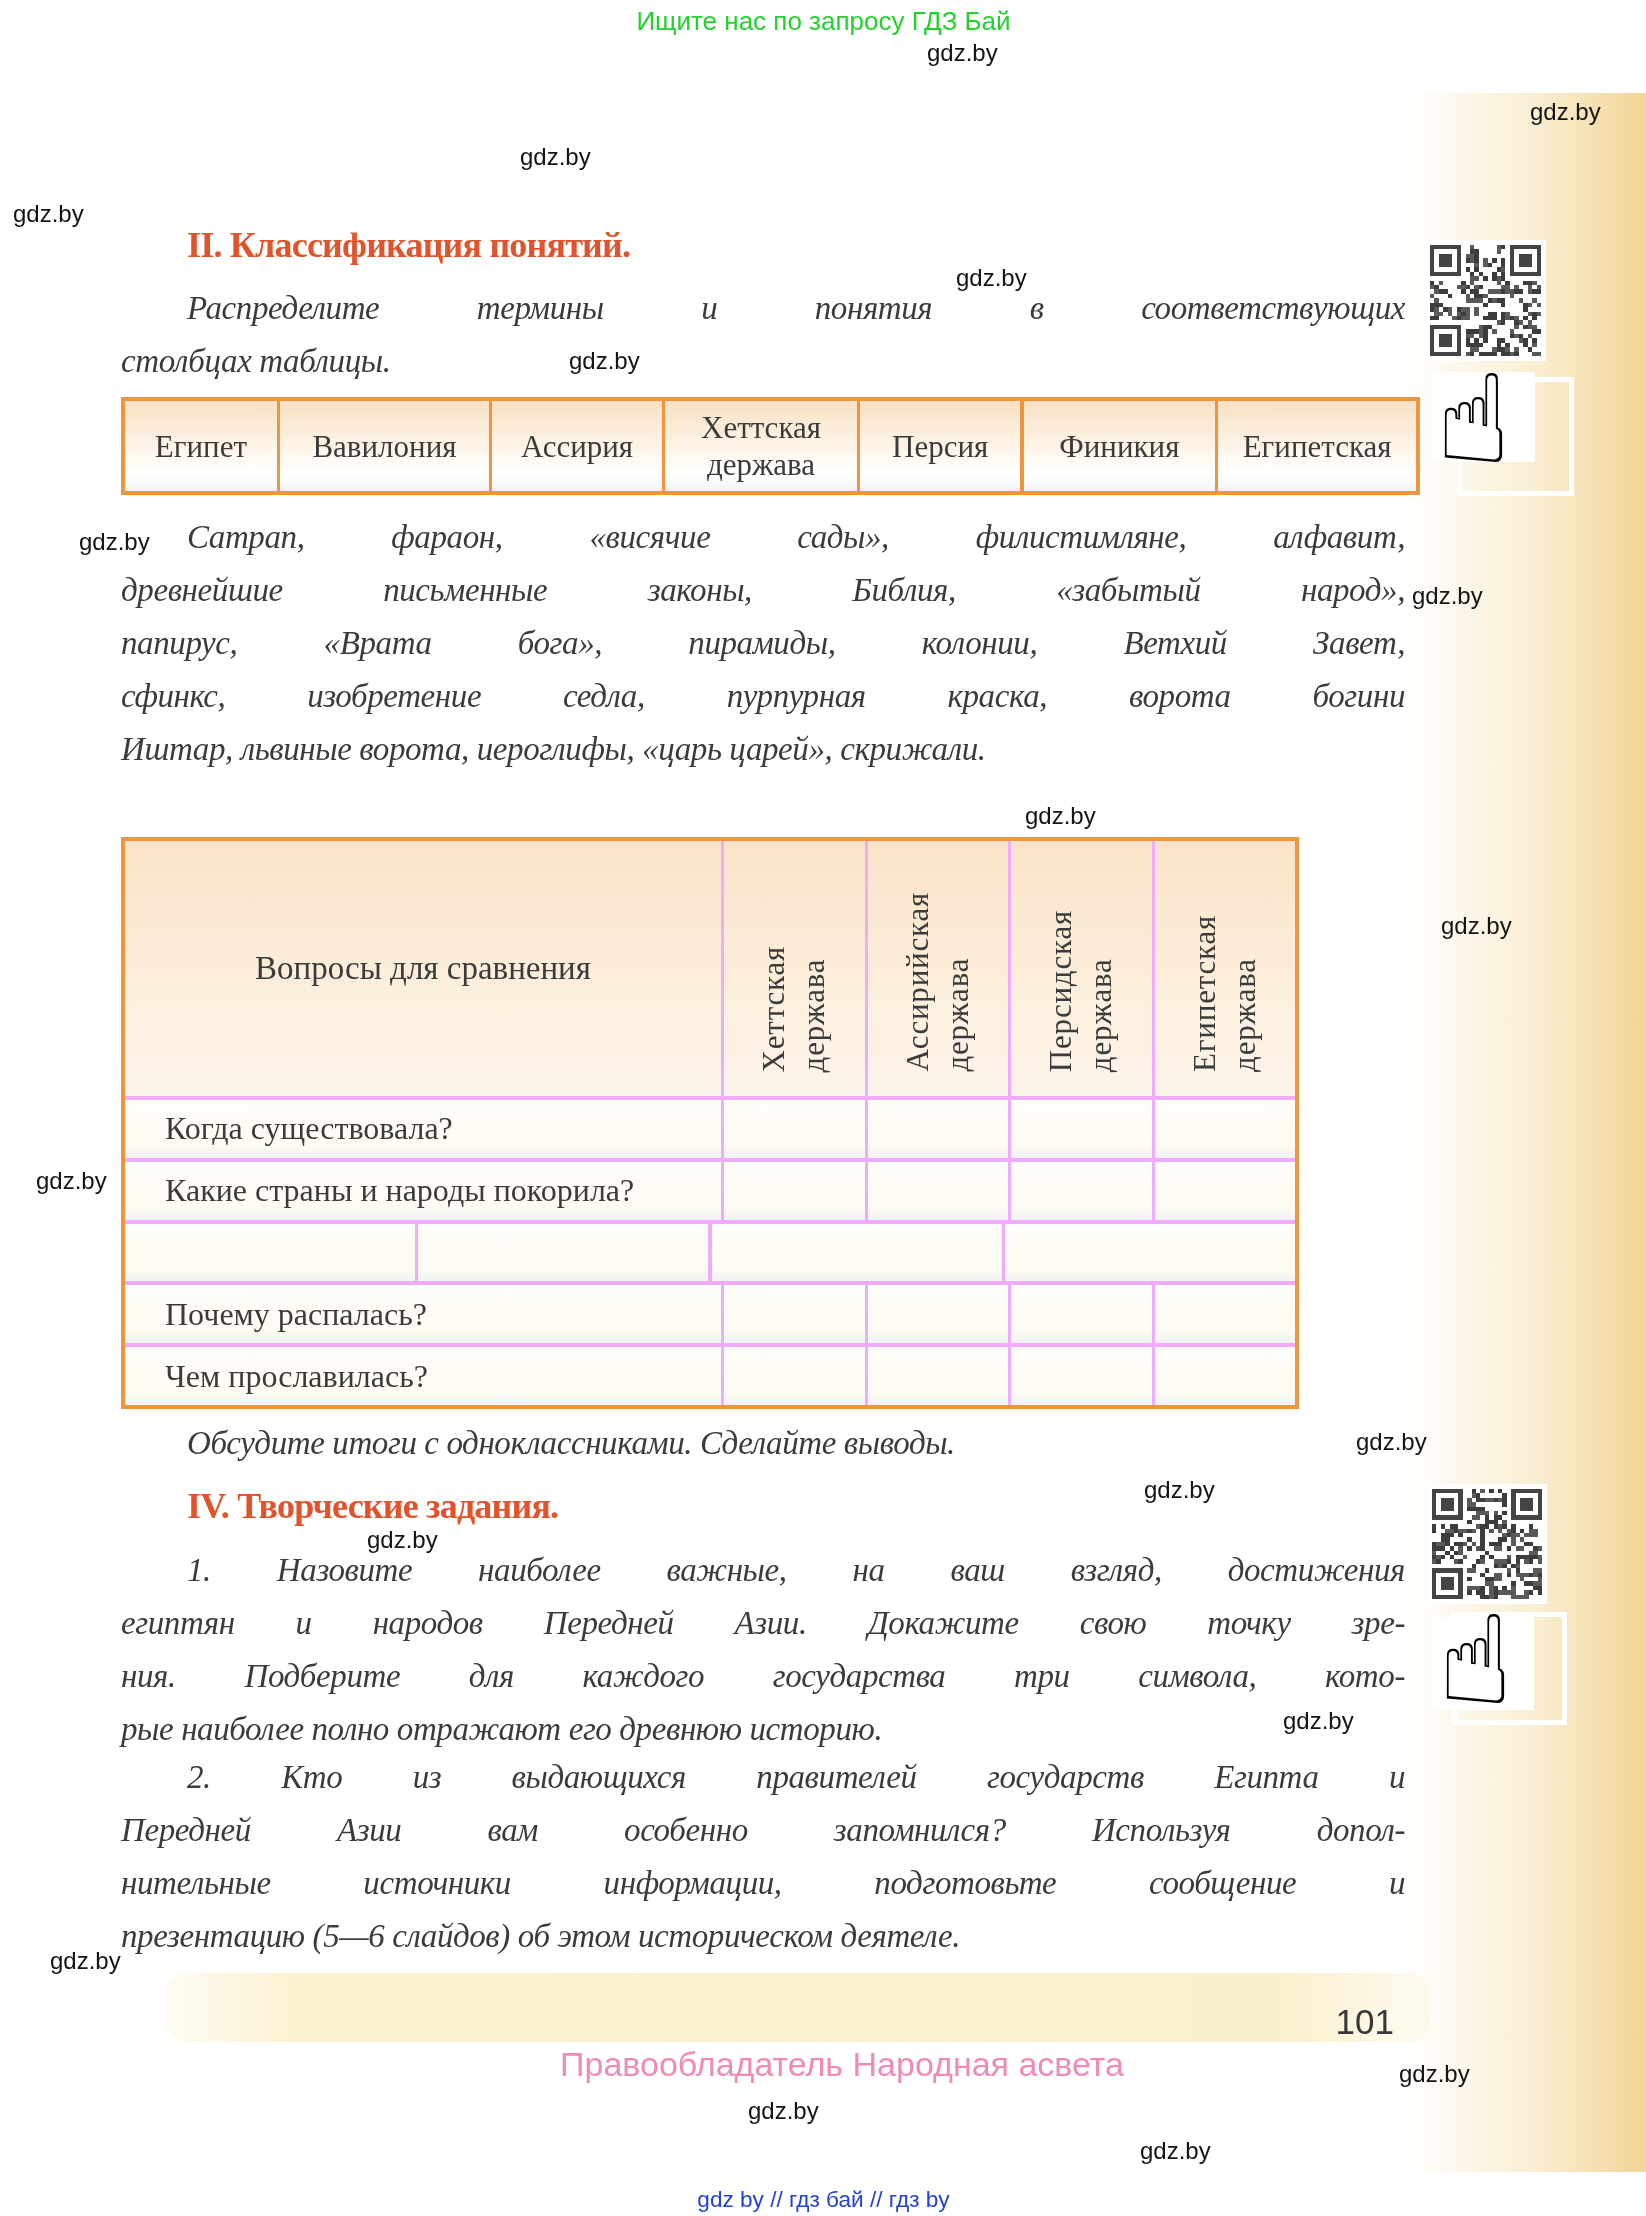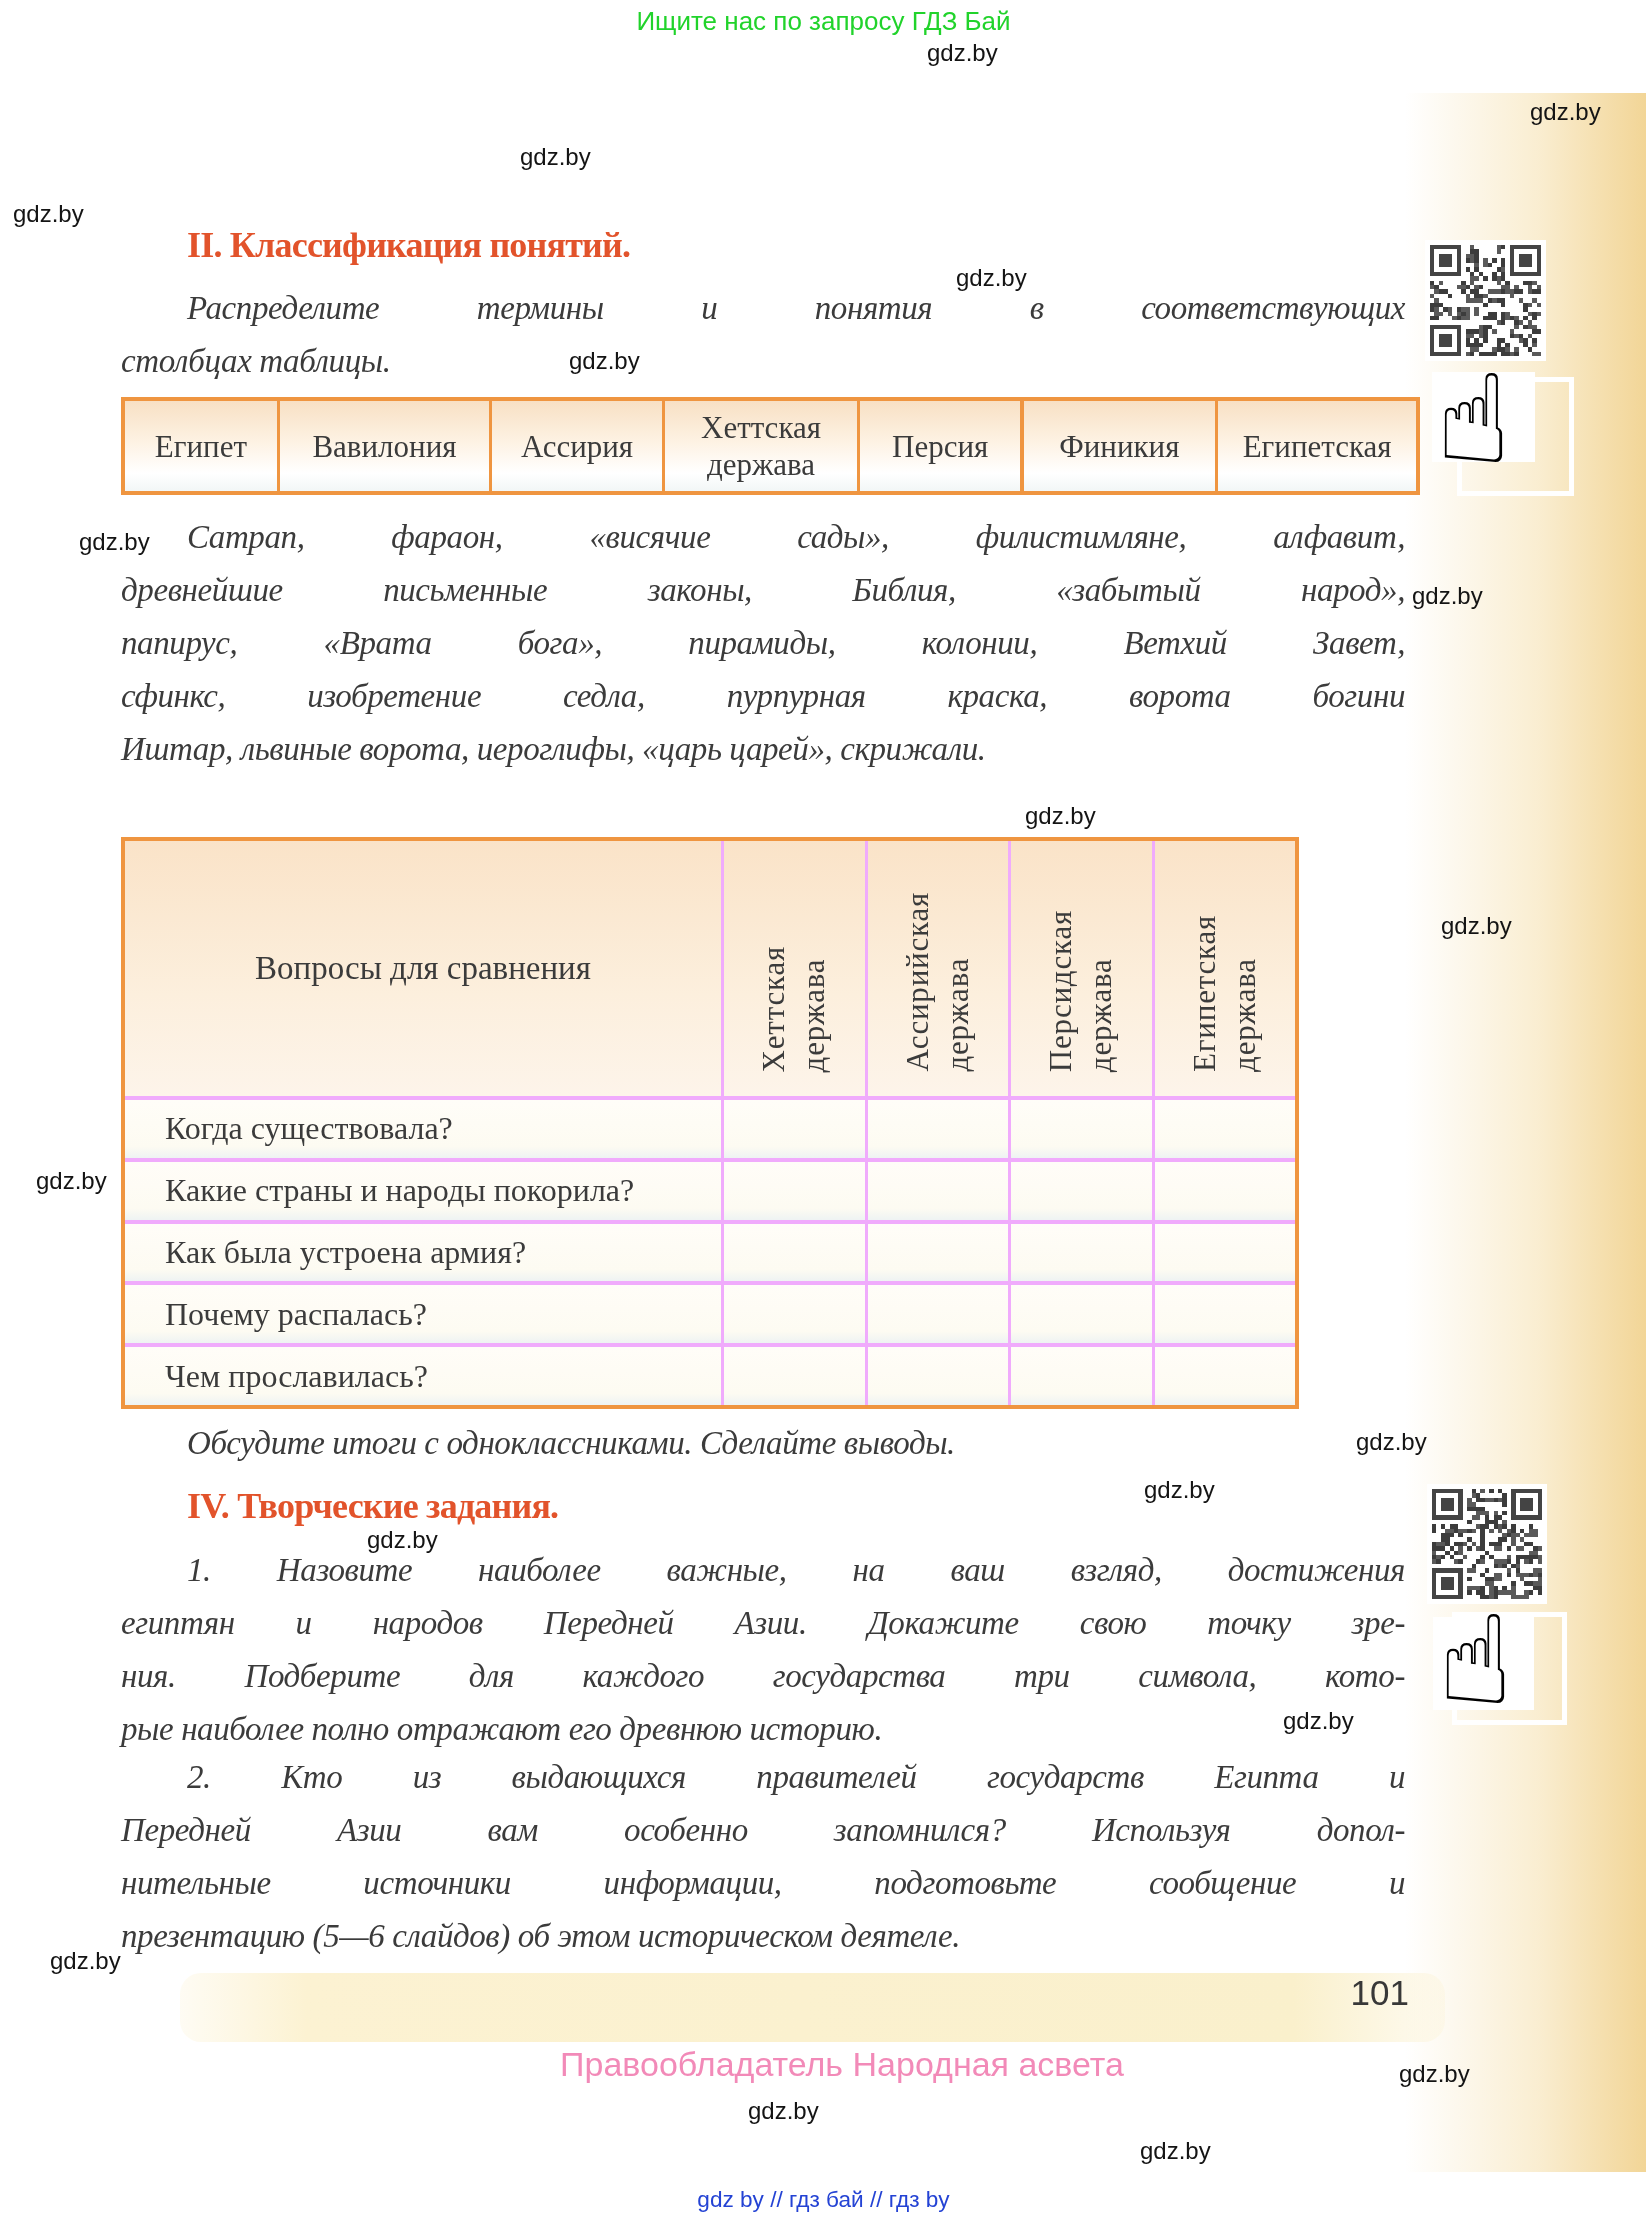--- a/index.html
+++ b/index.html
@@ -83,24 +83,24 @@
 
   .qr{position:absolute; background:#fff; padding:4.8px;}
   .qr svg{display:block;}
   .wbox-fill{position:absolute; background:#ffffff;}
   .wbox-out{position:absolute; border:5.6px solid #ffffff; box-sizing:border-box;}
   .hand{
     position:absolute; font-family:"DejaVu Sans", sans-serif;
     font-size:123px; line-height:1; color:#000;
   }
   .band{
-    position:absolute; left:180px; top:1973px; width:1265px; height:69px;
+    position:absolute; left:165px; top:1973px; width:1265px; height:69px;
     border-radius:21px;
     background:linear-gradient(90deg, rgba(252,242,210,.25) 0%, #fcf2d2 10%, #faf0cc 88%, rgba(252,242,210,.3) 100%);
-    display:flex; align-items:flex-start; justify-content:flex-end; padding-right:36px;
+    display:flex; align-items:flex-end; justify-content:flex-end; padding-right:36px;
     box-sizing:border-box;
   }
   .pagenum{font-family:"Liberation Sans", sans-serif; font-size:35px; color:#383838;}
   .copyright{
     position:absolute; top:2045px; left:36px; width:1612px; text-align:center;
     font-family:"Liberation Sans", sans-serif; font-size:34px; color:#f28ab8;
   }
   .footer-links{
     position:absolute; top:2187px; left:0; width:1647px; text-align:center;
     font-family:"Liberation Sans", sans-serif; font-size:22.6px; color:#2443d4;
@@ -191,21 +191,20 @@
       <div class="c w-col"></div>
     </div>
     <div class="brow">
       <div class="q w-corner">Какие страны и народы покорила?</div>
       <div class="c w-col"></div>
       <div class="c w-col"></div>
       <div class="c w-col"></div>
       <div class="c w-col"></div>
     </div>
     <div class="brow">
-      <div class="q w-corner">Как была устроена армия?</div>
       <div class="c w-col"></div>
       <div class="c w-col"></div>
       <div class="c w-col"></div>
       <div class="c w-col"></div>
     </div>
     <div class="brow">
       <div class="q w-corner">Почему распалась?</div>
       <div class="c w-col"></div>
       <div class="c w-col"></div>
       <div class="c w-col"></div>

